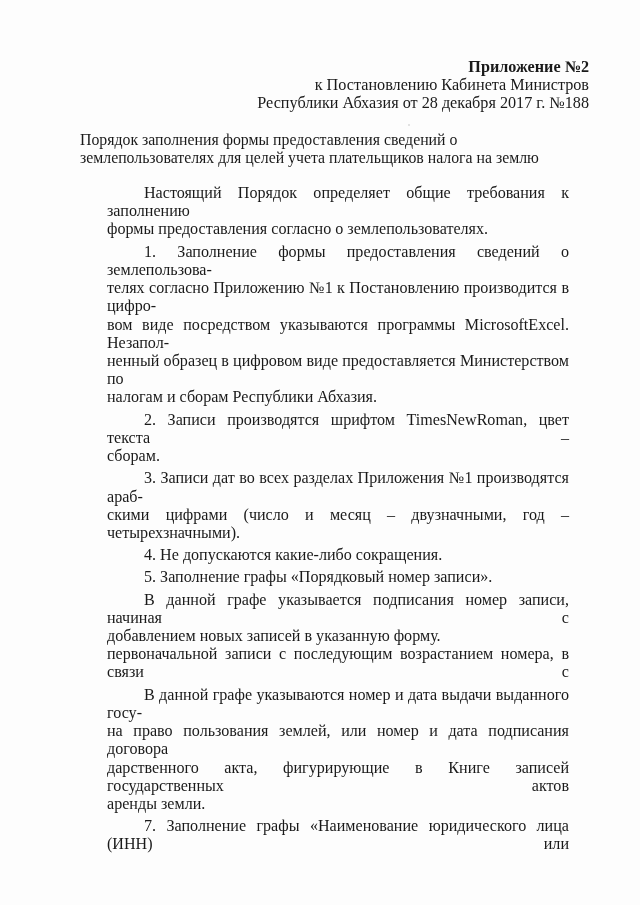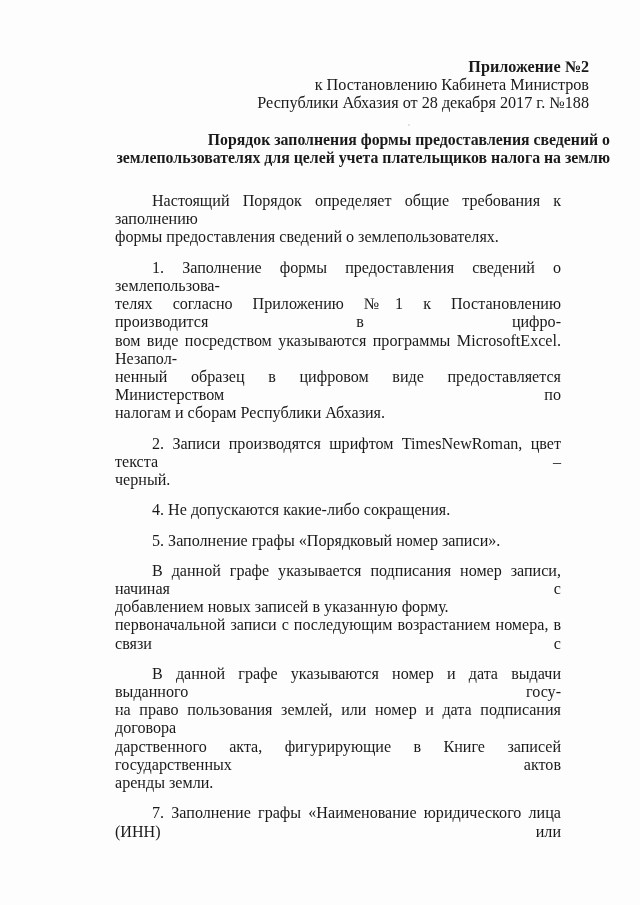--- a/index.html
+++ b/index.html
@@ -11,28 +11,28 @@
       position: relative;
     }
     .page { position: absolute; left: 0; top: 0; width: 640px; height: 877px; }
     .header {
       position: absolute; right: 51px; top: 58px;
       text-align: right; font-size: 16.2px; line-height: 18.2px;
     }
     .header .appx { font-weight: bold; }
     .title {
       position: absolute; left: 80px; width: 530px; top: 131px;
-      text-align: right; font-weight: bold; font-size: 15.8px; line-height: 18.4px;
+      text-align: left; font-weight: normal; font-size: 15.8px; line-height: 18.4px;
     }
     .body {
       position: absolute; left: 103px; width: 470px; top: 180px;
       font-size: 16.1px; line-height: 18.22px;
     }
     .body p {
-      margin: 12px; text-indent: 37px; text-align: justify;
+      margin: 4px; text-indent: 37px; text-align: justify;
       -webkit-hyphens: manual; hyphens: manual;
     }
     .body p .l { display: block; text-align: justify; text-align-last: justify; }
     .body p .l.last { text-align-last: left; }
     .body p .l:first-child { text-indent: 37px; }
     .body p { text-indent: 0; }
     .speck { position: absolute; background: #d8d8d8; border-radius: 50%; }
   </style>
 </head>
 <body>
@@ -46,32 +46,36 @@
   </div>
 
   <div class="title">
     <div>Порядок заполнения формы предоставления сведений о</div>
     <div>землепользователях для целей учета плательщиков налога на землю</div>
   </div>
 
   <div class="body" id="body">
       <p>
         <span class="l">Настоящий Порядок определяет общие требования к заполнению</span>
-        <span class="l last">формы предоставления сведений о землепользователях.</span>
+        <span class="l last">формы предоставления согласно о землепользователях.</span>
       </p>
       <p>
         <span class="l">1. Заполнение формы предоставления сведений о землепользова-</span>
         <span class="l">телях согласно Приложению №1 к Постановлению производится в цифро-</span>
         <span class="l">вом виде посредством указываются программы MicrosoftExcel. Незапол-</span>
         <span class="l">ненный образец в цифровом виде предоставляется Министерством по</span>
         <span class="l last">налогам и сборам Республики Абхазия.</span>
       </p>
       <p>
         <span class="l">2. Записи производятся шрифтом TimesNewRoman, цвет текста –</span>
-        <span class="l last">черный.</span>
+        <span class="l last">сборам.</span>
+      </p>
+      <p>
+        <span class="l">3. Записи дат во всех разделах Приложения №1 производятся араб-</span>
+        <span class="l last">скими цифрами (число и месяц – двузначными, год – четырехзначными).</span>
       </p>
       <p>
         <span class="l last">4. Не допускаются какие-либо сокращения.</span>
       </p>
       <p>
         <span class="l last">5. Заполнение графы «Порядковый номер записи».</span>
       </p>
       <p>
         <span class="l">В данной графе указывается подписания номер записи, начиная с</span>
         <span class="l last">добавлением новых записей в указанную форму.</span>

